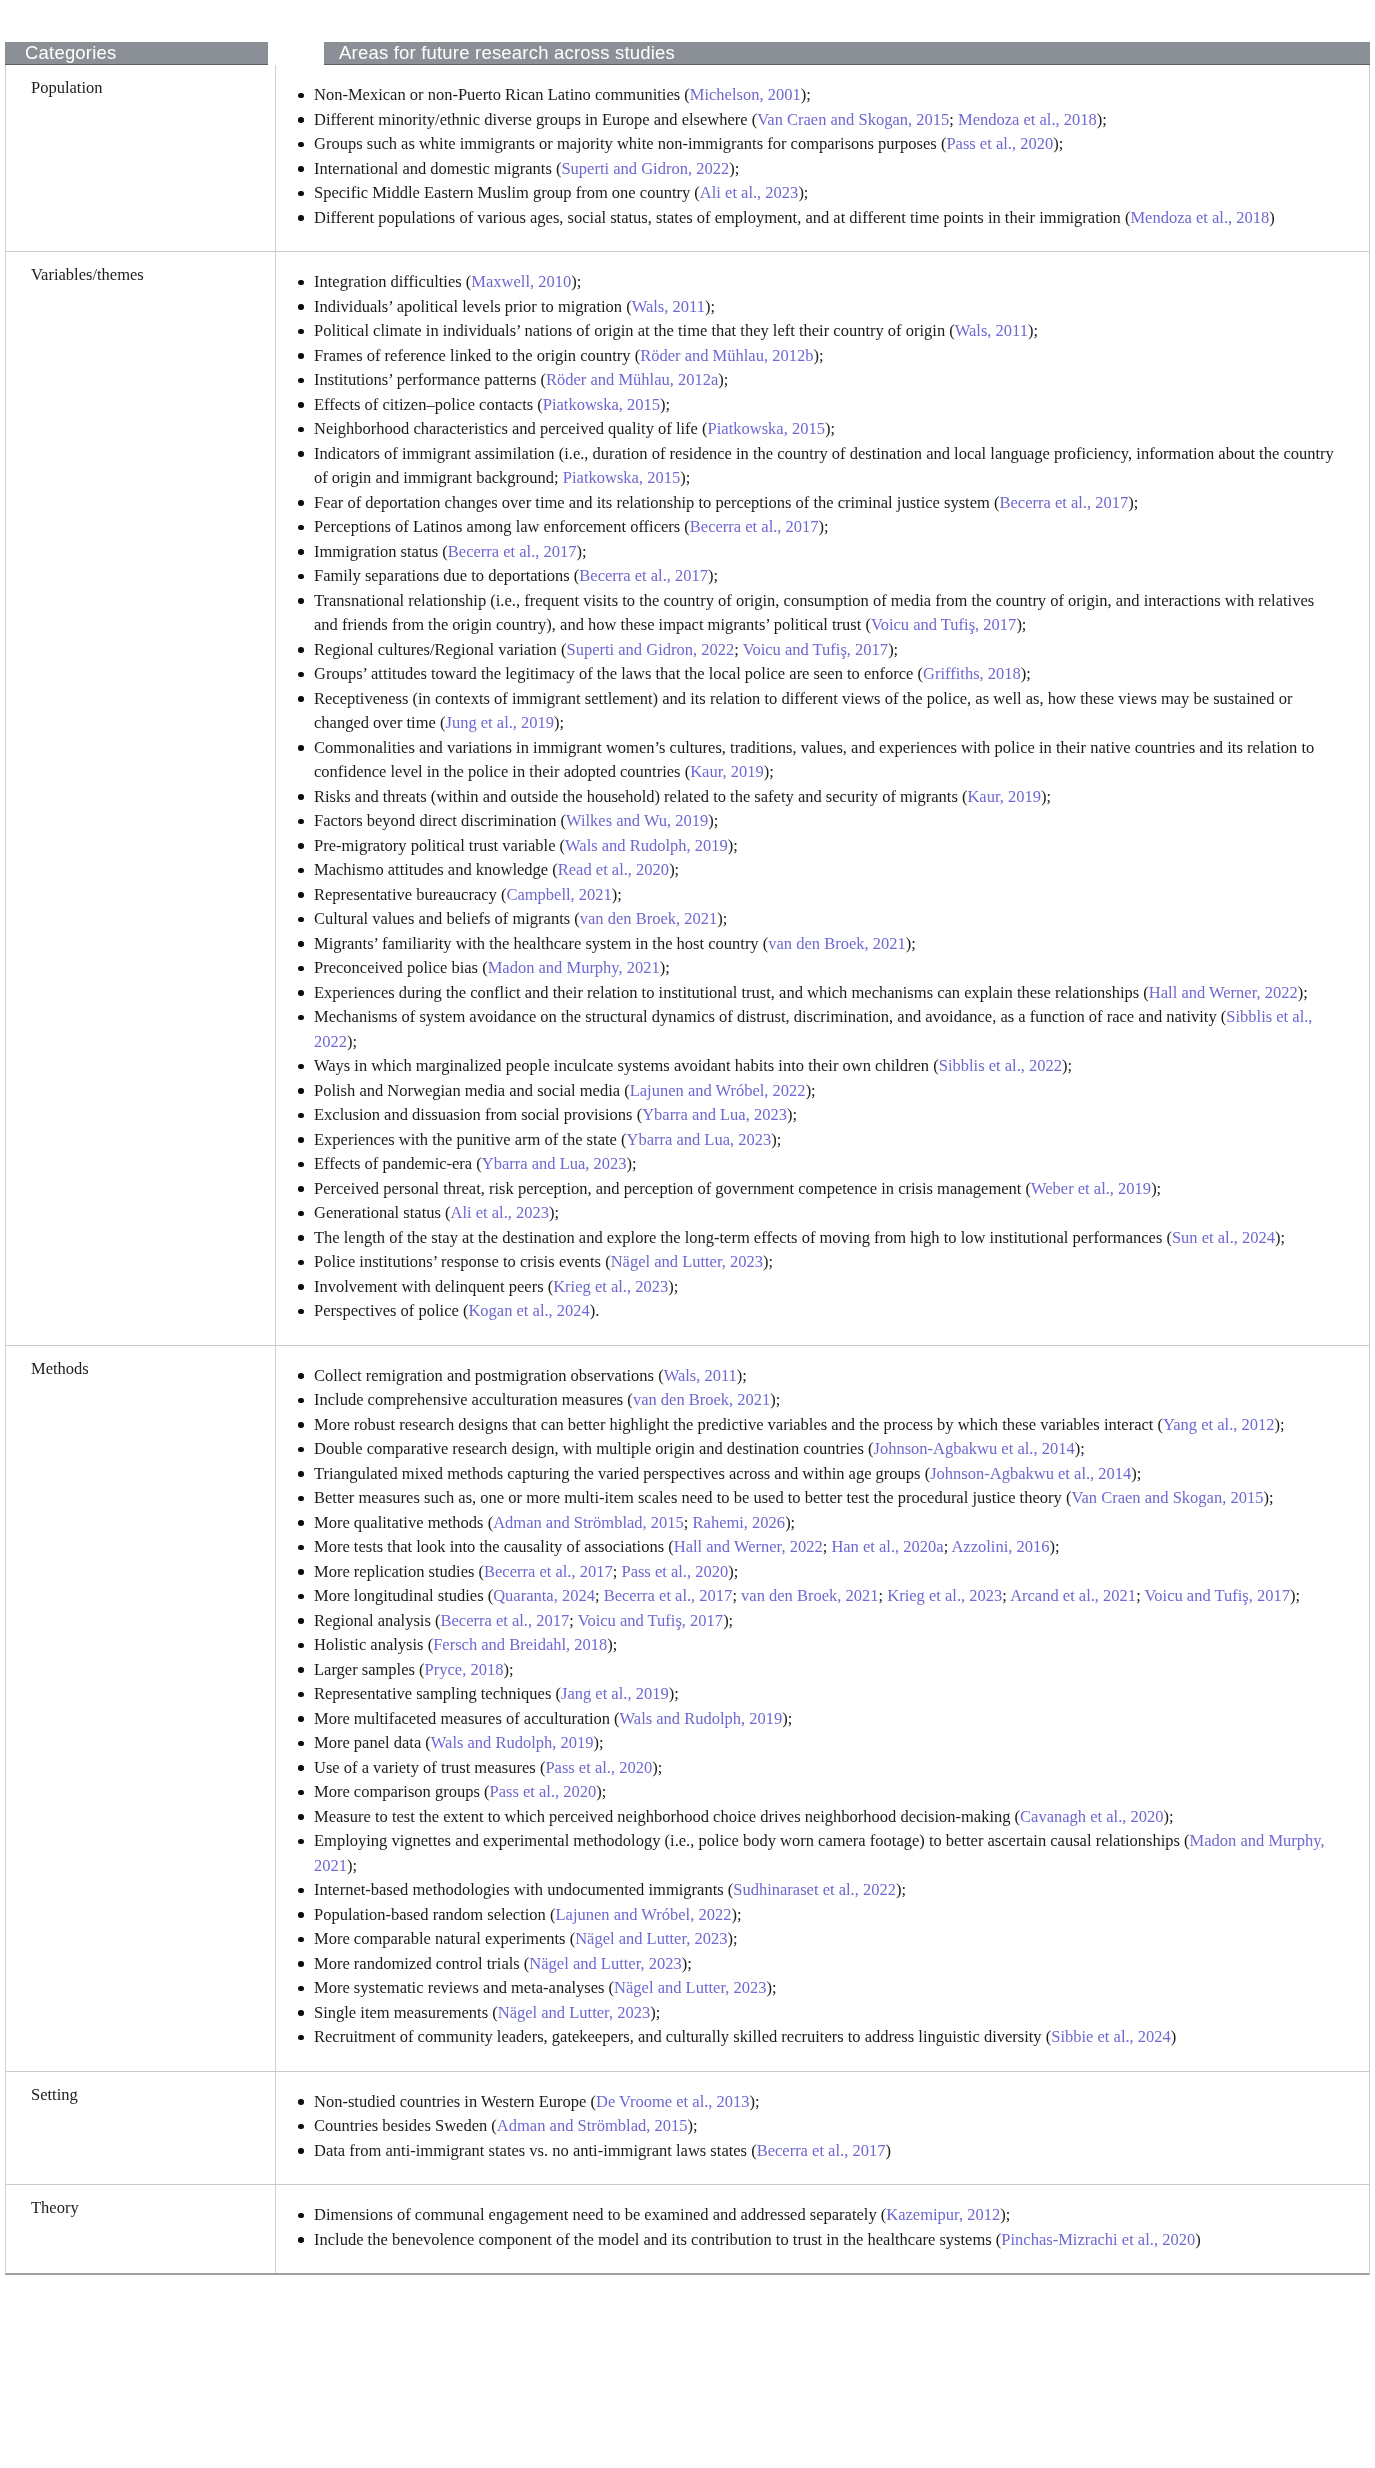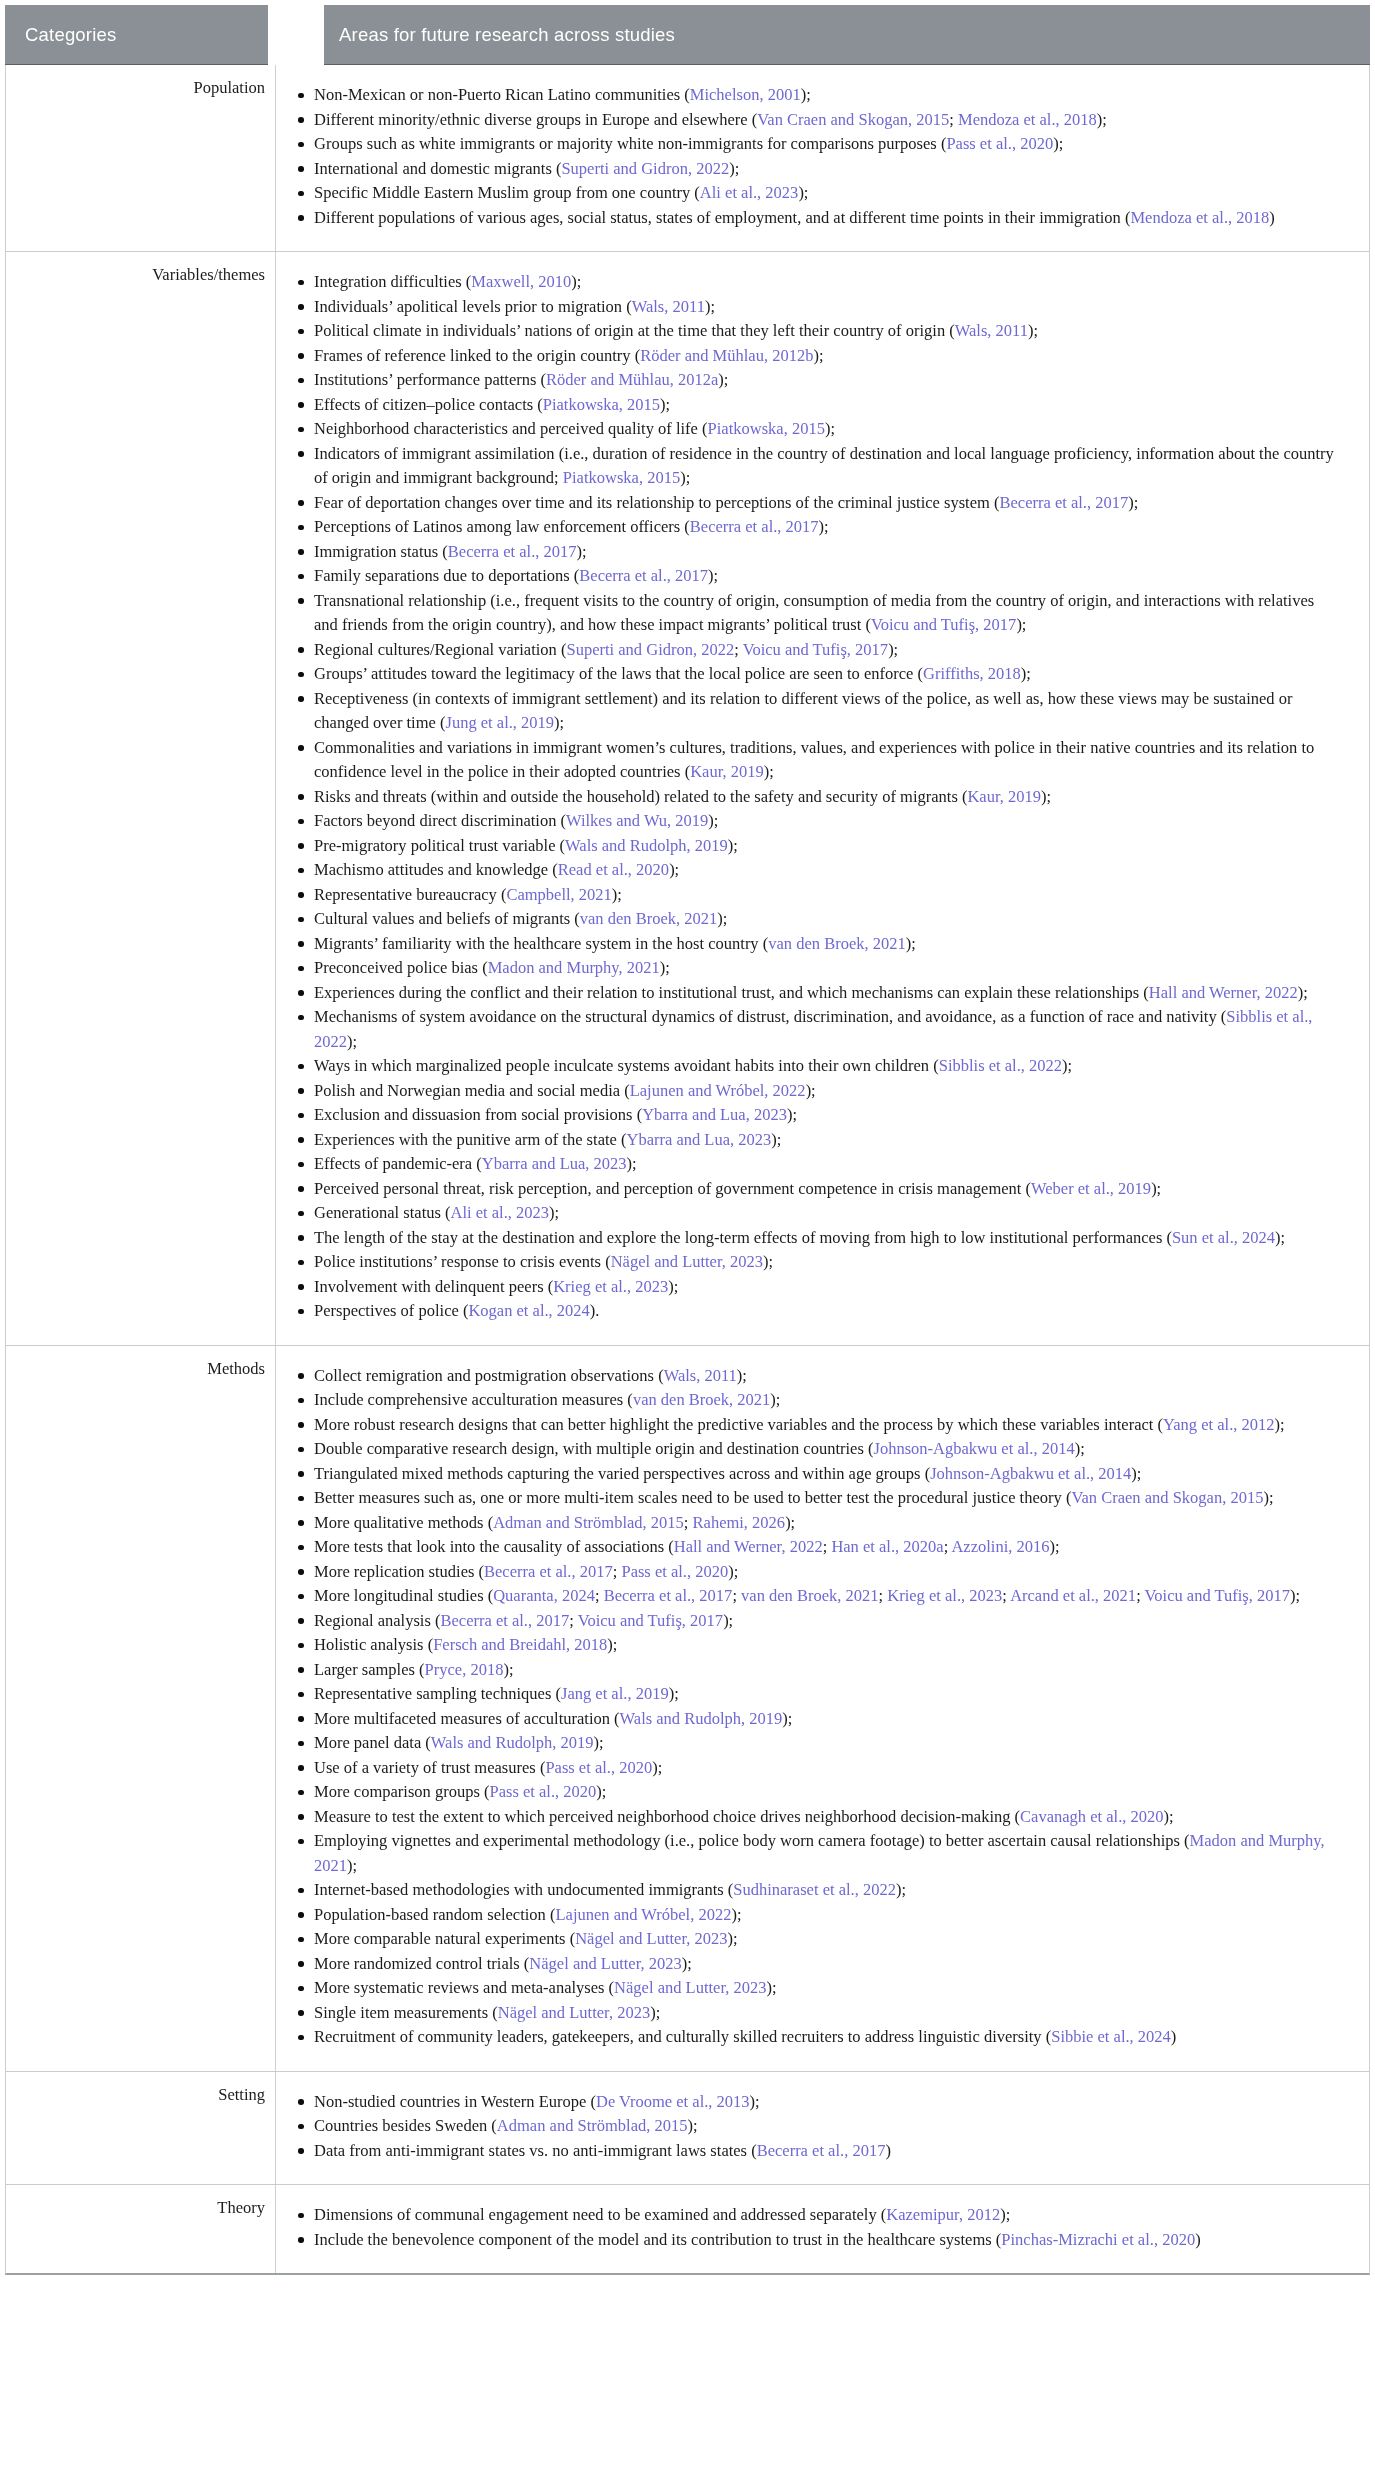--- a/index.html
+++ b/index.html
@@ -2,35 +2,35 @@
 <html><head>
 <meta charset="utf-8">
 <style>
   html,body{margin:0;padding:0;background:#ffffff;}
   body{width:1375px;min-height:2468px;font-family:"Liberation Serif","DejaVu Serif",serif;
        -webkit-font-smoothing:antialiased;}
   .page{position:relative;width:1375px;min-height:2468px;background:#fff;}
   .ftable{position:absolute;left:5px;top:5px;width:1365px;box-sizing:border-box;}
 
   
-  .thead{display:flex;height:60px;}
+  .thead{display:flex;height:60px;align-items:flex-end;}
   .th{background:#8a9095;color:#ffffff;font-family:"Liberation Sans","DejaVu Sans",sans-serif;
       font-size:18.5px;letter-spacing:0.2px;display:flex;align-items:center;box-sizing:border-box;
       border-bottom:1px solid #5a5f63;}
   .th-cat{width:263px;padding-left:20px;}
   .th-gap{width:16px;background:#ffffff;}
   .th-areas{flex:1;padding-left:15px;margin-left:40px;}
 
   
   .tbody{border-left:1px solid #cdd0d1;border-right:1px solid #cdd0d1;
          border-bottom:2.5px solid #9aa0a3;box-sizing:border-box;}
   .trow{display:flex;border-bottom:1.5px solid #c9cccd;}
   .trow:last-child{border-bottom:none;}
   .cat-cell{width:270px;box-sizing:border-box;border-right:1px solid #cdd0d1;
-            padding:11px 10px 11px 25px;font-size:16.5px;line-height:24.5px;color:#1c1c1c;text-align:right;}
+            padding:11px 10px 11px 25px;font-size:16.5px;line-height:24.5px;color:#1c1c1c;}
   .content-cell{flex:1;box-sizing:border-box;padding:10px 22px 13px 13px;}
   .research-list{list-style:none;margin:8px;padding:0;}
   .item{position:relative;padding-left:17px;font-size:16.5px;line-height:24.5px;color:#1b1b1b;}
   .item::before{content:"";position:absolute;left:1px;top:9.5px;width:5.5px;height:5.5px;
                 border-radius:50%;background:#0e0e0e;}
   .cite{color:#6e68d2;cursor:pointer;}
 </style>
 </head>
 <body>
 

